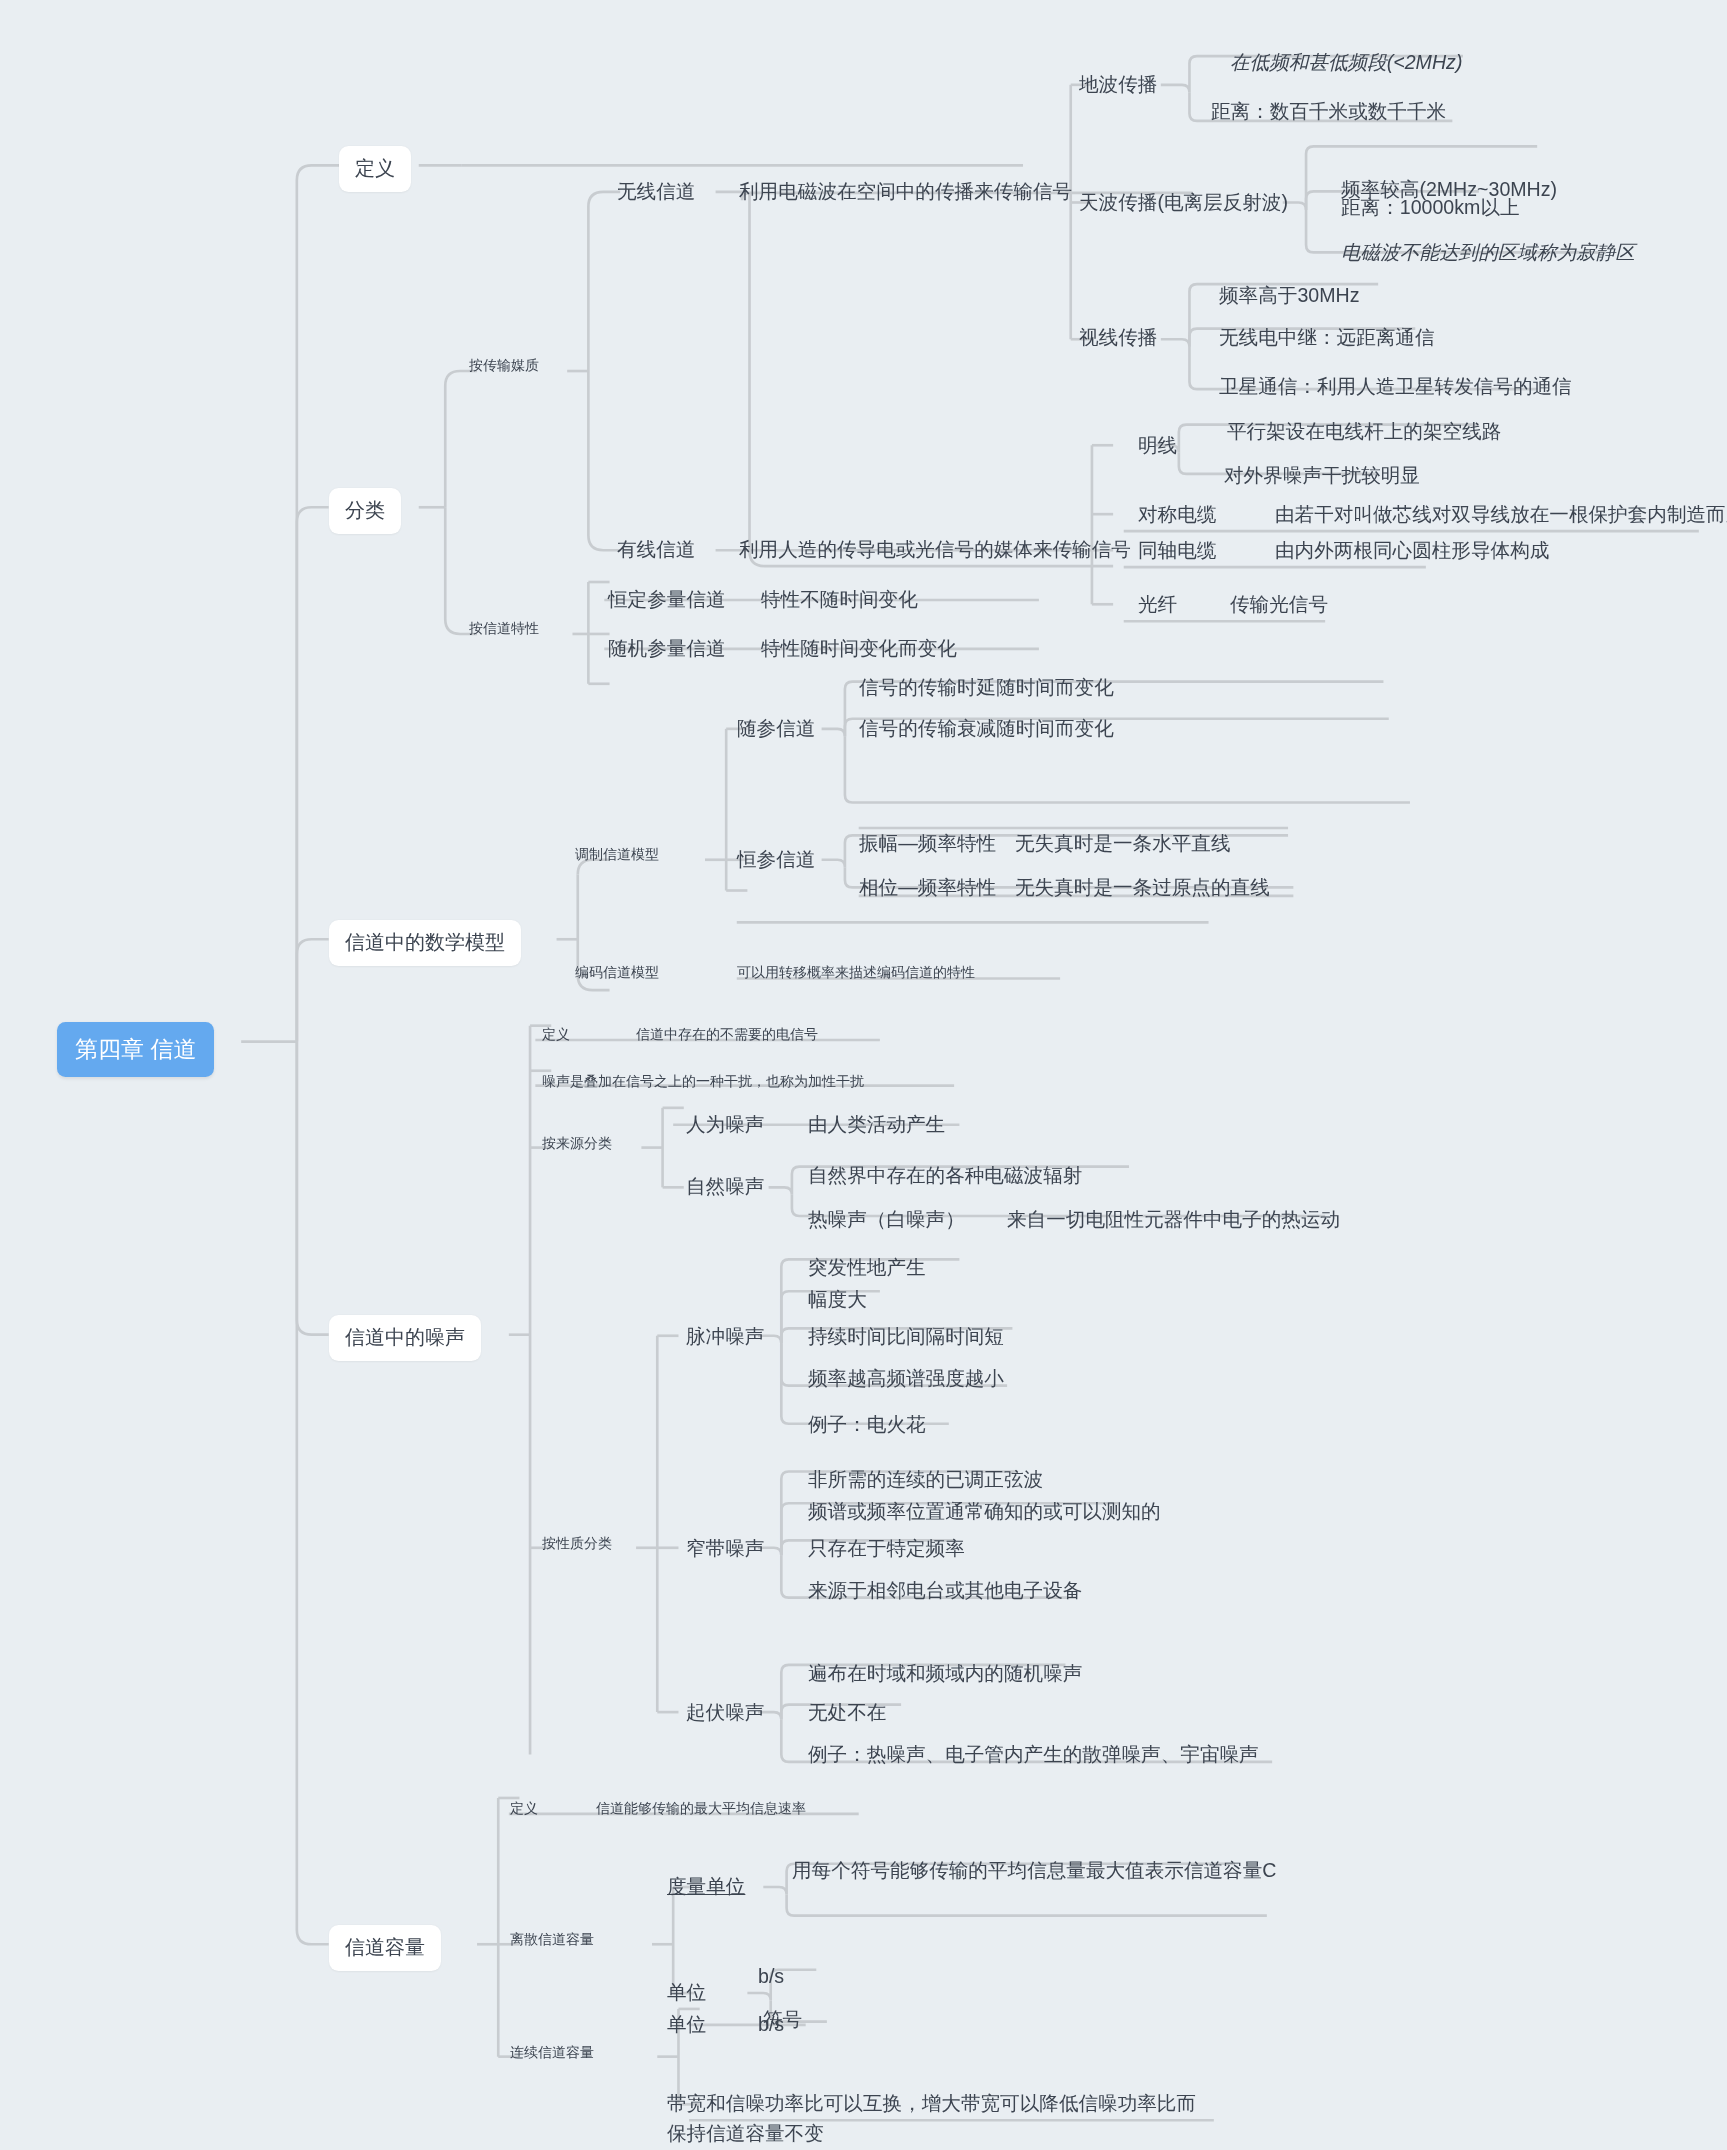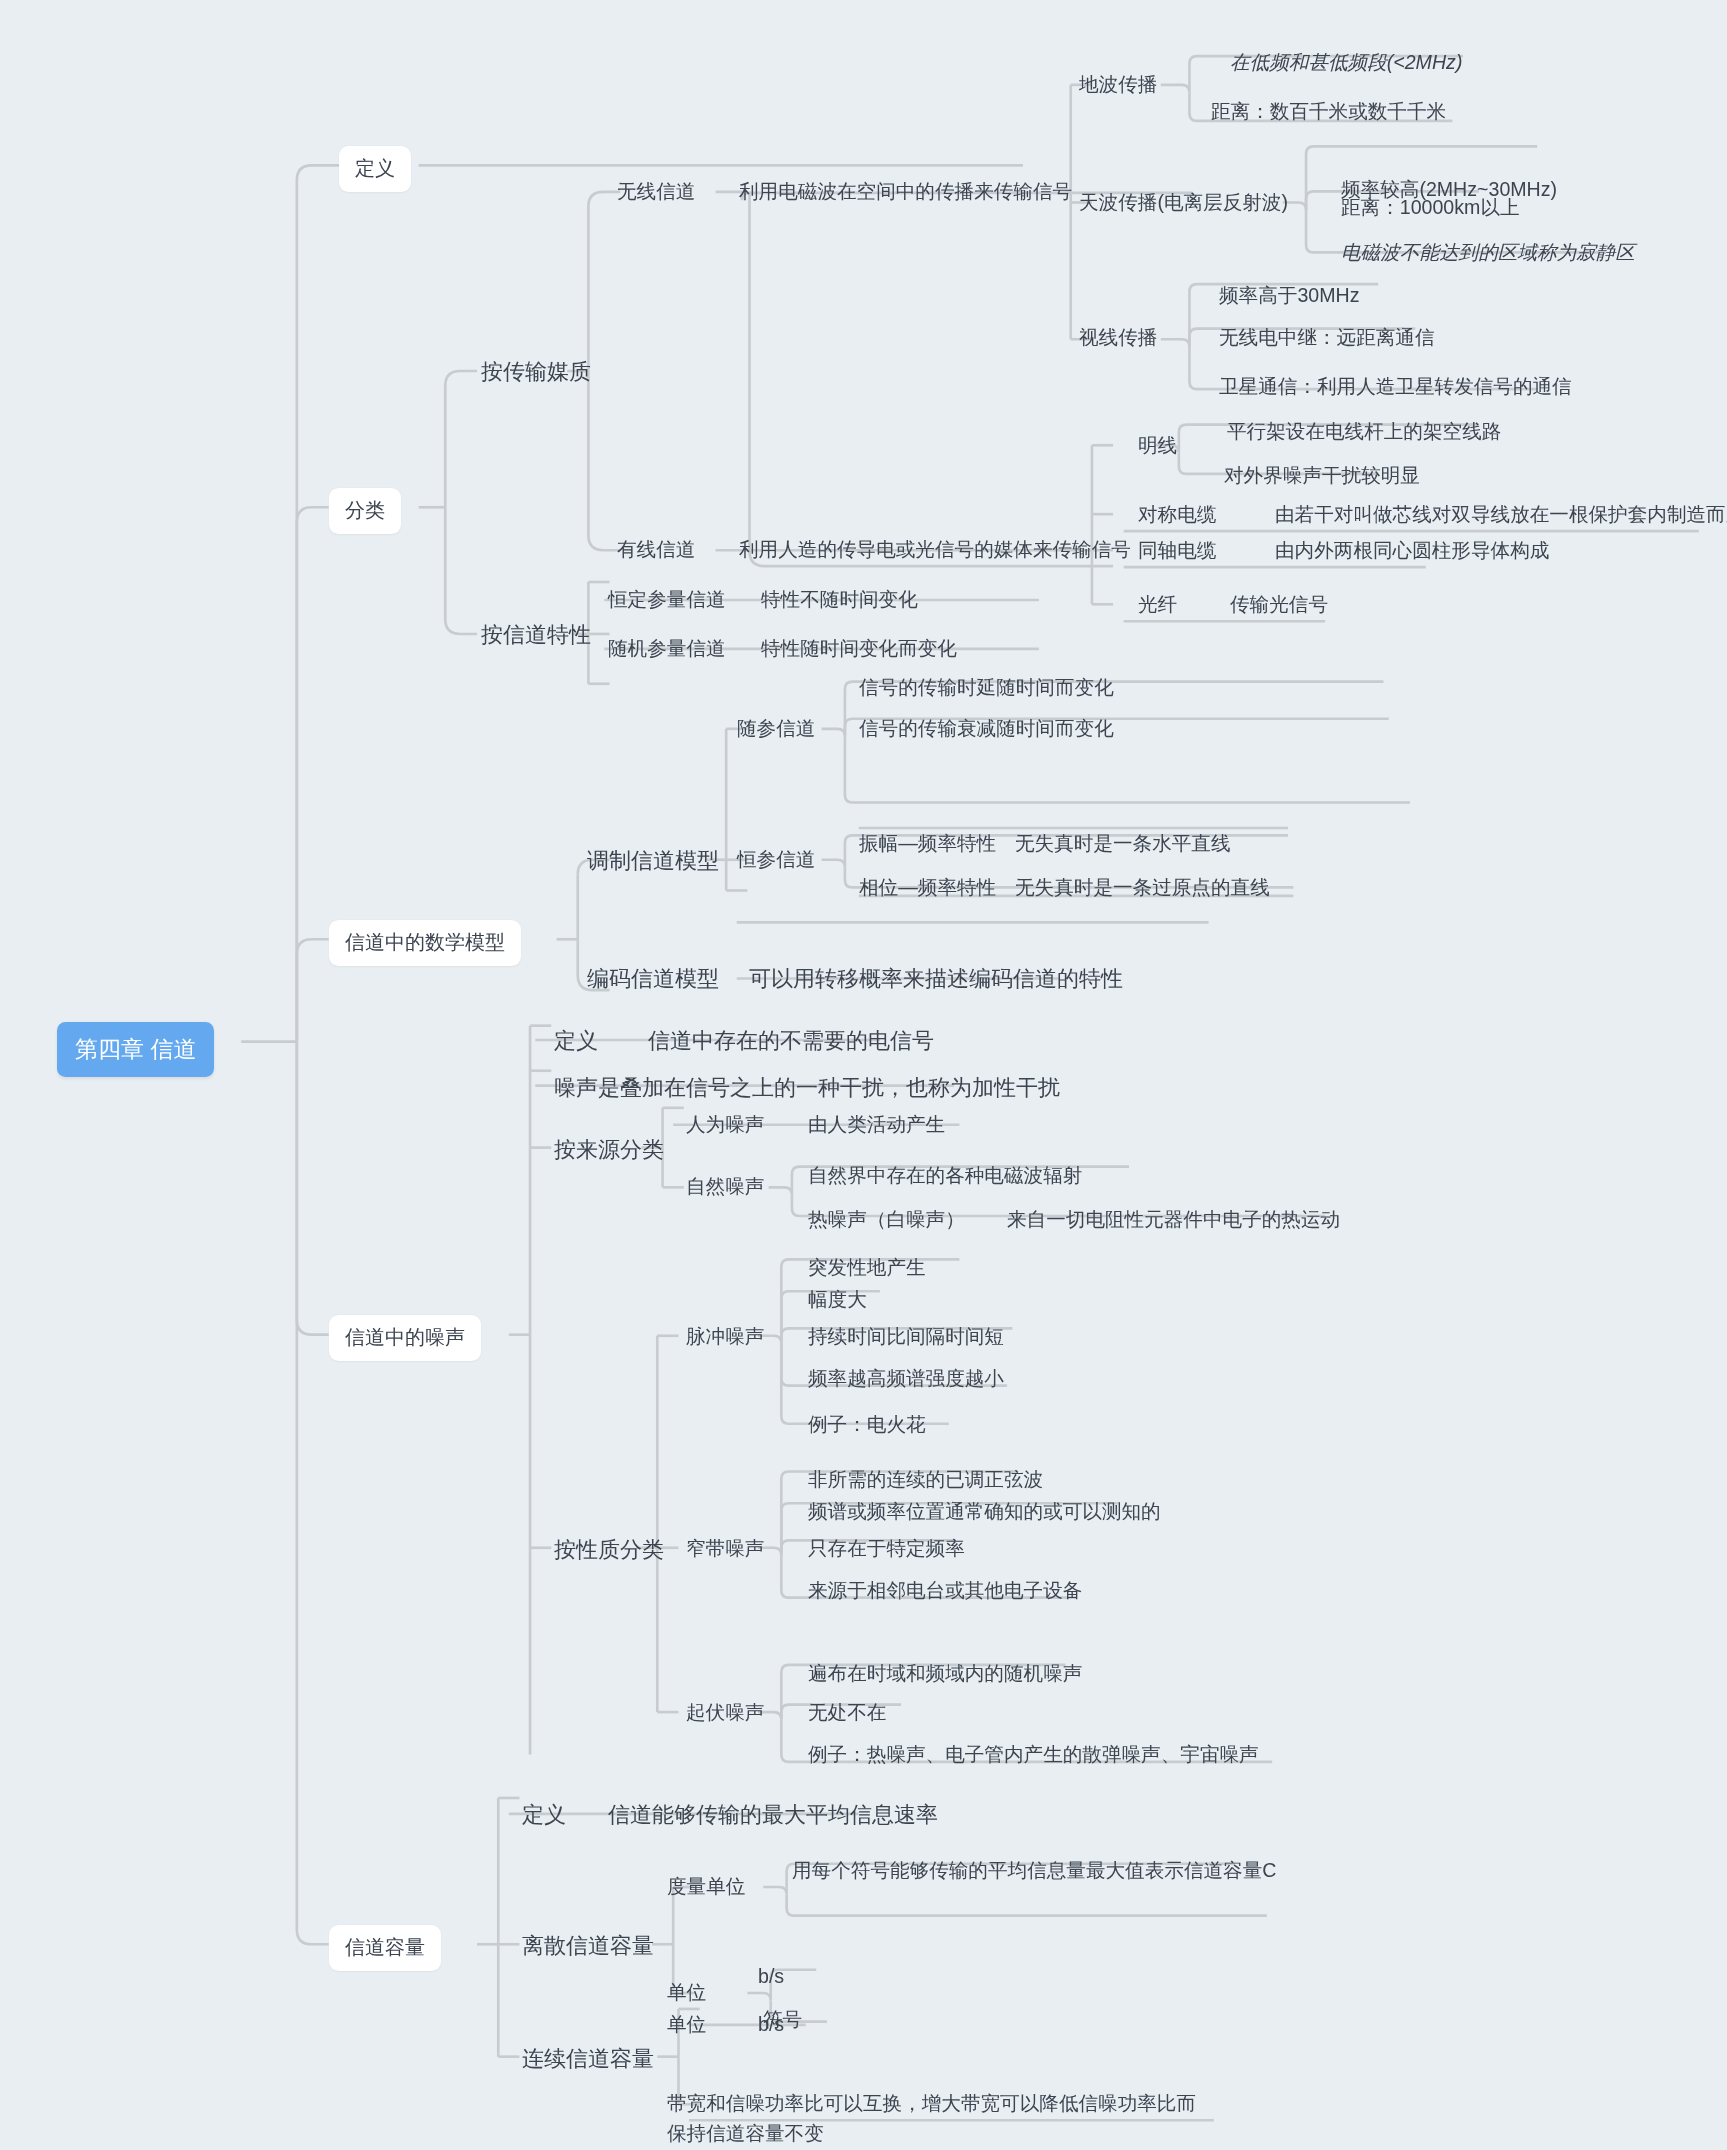--- a/index.html
+++ b/index.html
@@ -15,21 +15,21 @@
   .root{
     background:#64a9ef;color:#fff;border-radius:8.5px;
     padding:9.5px 18px;font-size:23px;white-space:nowrap;
     box-shadow:0 1.1px 3.2px rgba(0,0,0,.08);
   }
   .l1{
     background:#fff;border-radius:9.5px;padding:7.4px 16px;
     font-size:20px;white-space:nowrap;color:#3c4450;
     box-shadow:0 0.5px 2.1px rgba(0,0,0,.05);
   }
-  .l2{font-size:22px;white-space:nowrap;margin-left:12px;}
+  .l2{font-size:14px;white-space:nowrap;}
   .l3{font-size:19.6px;white-space:nowrap;}
   .l4{font-size:19.6px;white-space:nowrap;}
   .wrap{white-space:normal;}
 </style>
 </head>
 <body>
 
 <div id="canvas">
 
 <svg id="links" viewBox="0 0 3260 4058" xmlns="http://www.w3.org/2000/svg">
@@ -278,21 +278,21 @@
 
 <div class="node l3" style="left:686px;top:1697px;">起伏噪声</div>
 <div class="node l4" style="left:808px;top:1658px;">遍布在时域和频域内的随机噪声</div>
 <div class="node l4" style="left:808px;top:1697px;">无处不在</div>
 <div class="node l4" style="left:808px;top:1739px;">例子：热噪声、电子管内产生的散弹噪声、宇宙噪声</div>
 
 <div class="node l2" style="left:510px;top:1798px;">定义</div>
 <div class="node l2" style="left:596px;top:1798px;">信道能够传输的最大平均信息速率</div>
 
 <div class="node l2" style="left:510px;top:1929px;">离散信道容量</div>
-<div class="node l3" style="left:667px;top:1871px;">度量单位</div>
+<div class="node l3" style="left:667px;top:1871px;text-decoration:underline;">度量单位</div>
 <div class="node l4" style="left:792px;top:1855px;">用每个符号能够传输的平均信息量最大值表示信道容量C</div>
 <div class="node l3" style="left:667px;top:1977px;">单位</div>
 <div class="node l4" style="left:758px;top:1961px;">b/s</div>
 <div class="node l4" style="left:763px;top:2004px;">符号</div>
 
 <div class="node l2" style="left:510px;top:2042px;">连续信道容量</div>
 <div class="node l3" style="left:667px;top:2009px;">单位</div>
 <div class="node l3" style="left:758px;top:2009px;">b/s</div>
 <div class="node wrap" style="left:667px;top:2088px;width:541px;">带宽和信噪功率比可以互换，增大带宽可以降低信噪功率比而保持信道容量不变</div>
 

